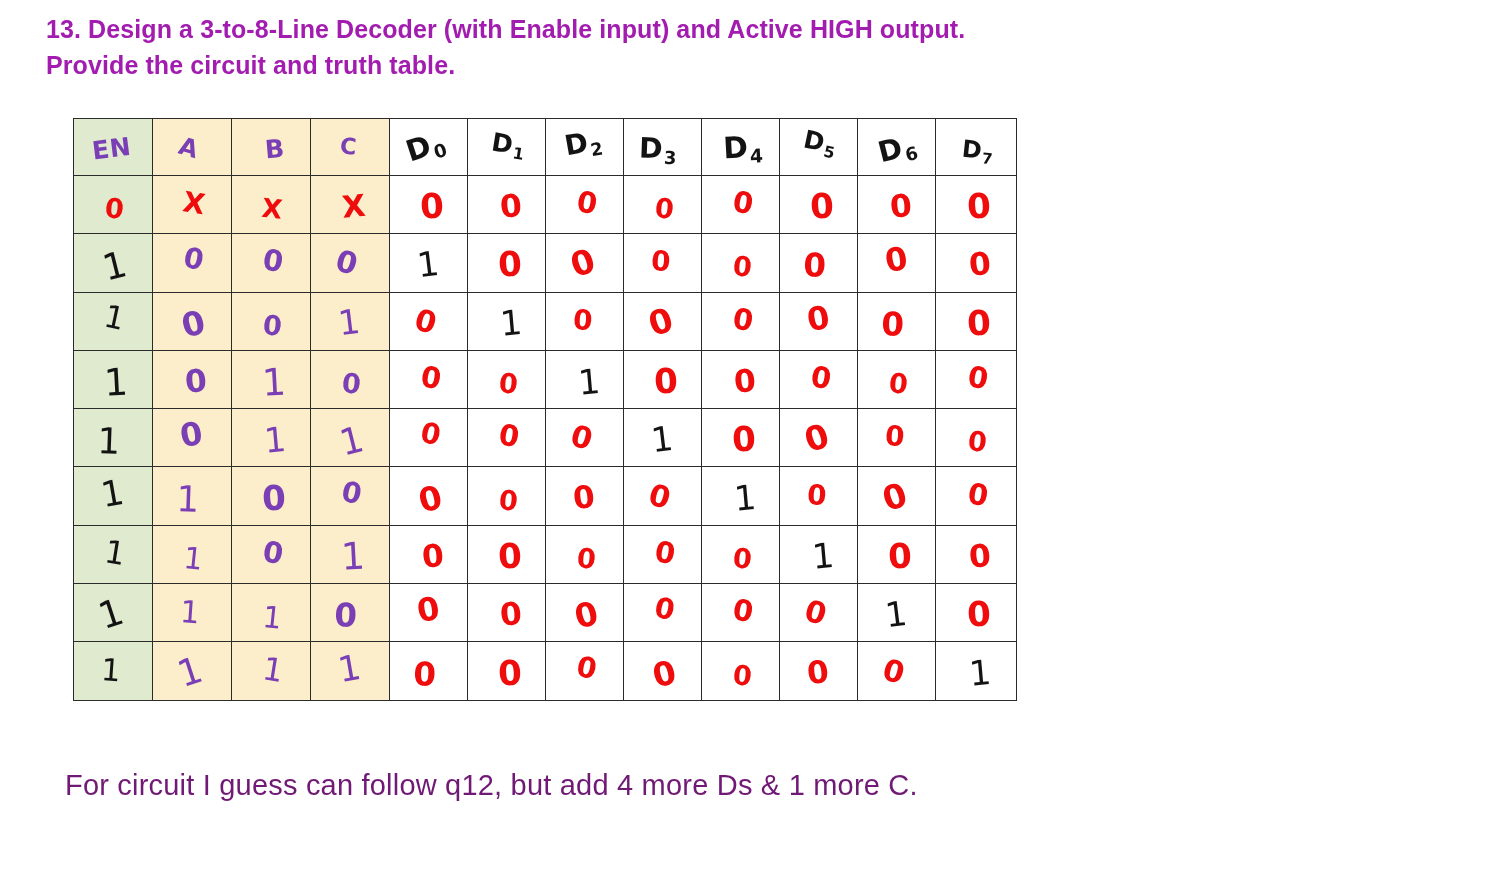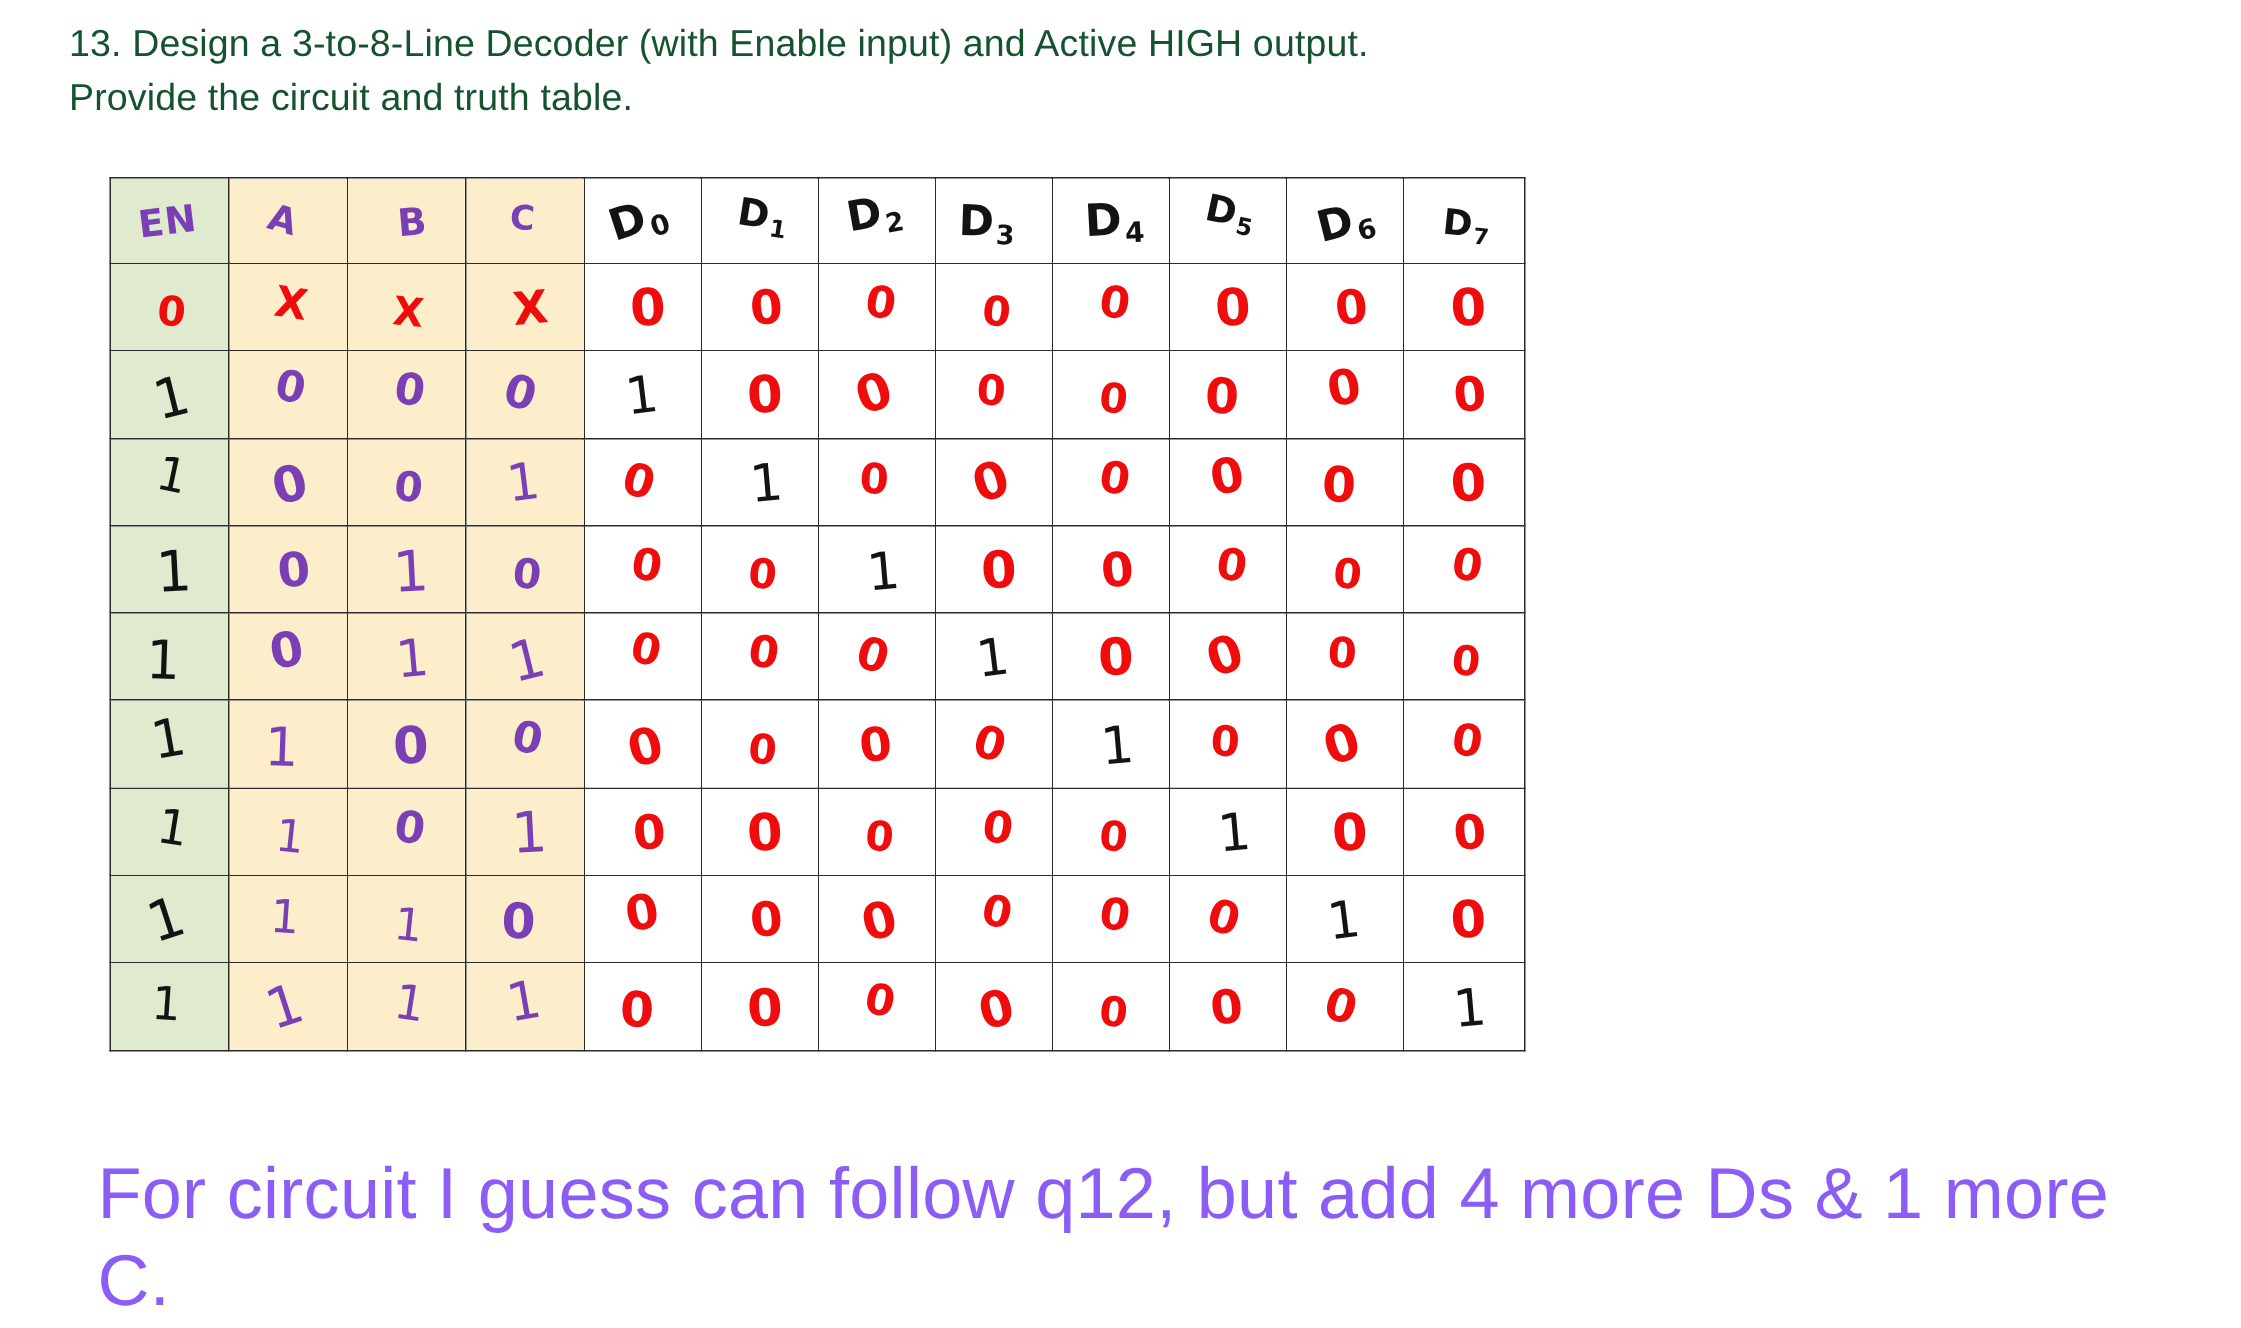--- a/index.html
+++ b/index.html
@@ -18,23 +18,24 @@
   }
 
   
   #question-prompt {
     position: absolute;
     left: 46px;
     top: 12px;
     width: 1300px;
     font-size: 25px;
     line-height: 1.42;
-    color: #14532d;
+    color: #a21caf;
     white-space: pre-line;
     letter-spacing: 0.1px;
+    font-weight: bold;
   }
 
   
   #truth-table-wrap {
     position: absolute;
     left: 73px;
     top: 118px;
   }
   table.truth-table {
     border-collapse: collapse;
@@ -113,23 +114,23 @@
   .j9  { transform: rotate(12deg)  translate(1px, -4px)  scale(0.92); }
   .j10 { transform: rotate(-5deg)  translate(4px, 2px)   scale(1.01); }
   .j11 { transform: rotate(2deg)   translate(-4px, 3px)  scale(1.05); }
 
   
   #bottom-note {
     position: absolute;
     left: 65px;
     top: 768px;
     width: 1400px;
-    font-size: 48px;
+    font-size: 29px;
     line-height: 1.2;
-    color: #8b5cf6;
+    color: #701a75;
     letter-spacing: 0.2px;
   }
 </style>
 </head>
 <body>
 
 <div id="question-prompt">13. Design a 3-to-8-Line Decoder (with Enable input) and Active HIGH output.
 Provide the circuit and truth table.</div>
 
 <div id="truth-table-wrap">

